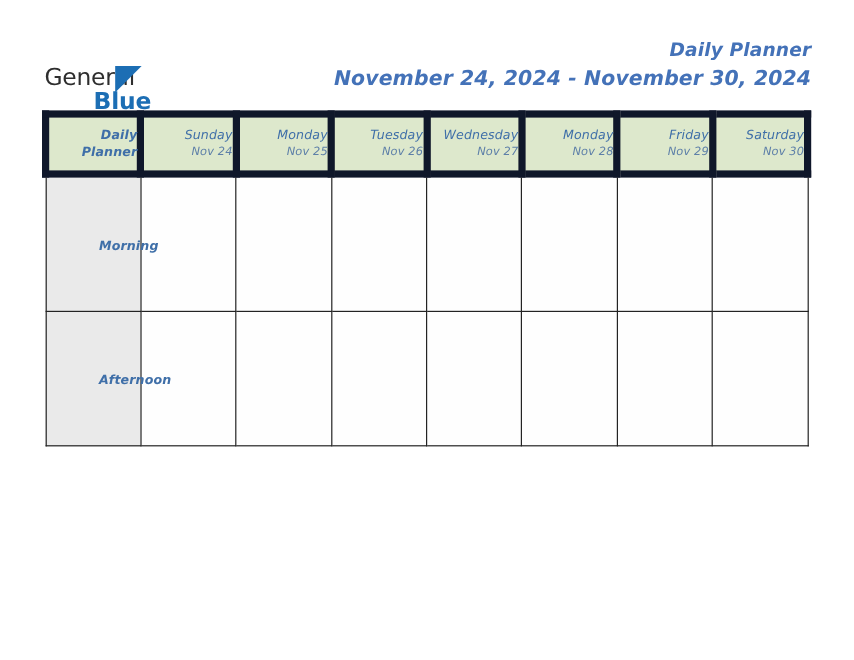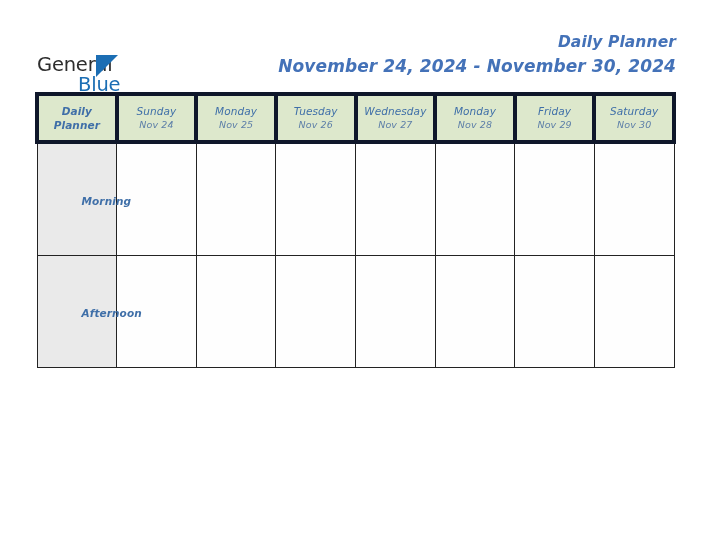--- a/index.html
+++ b/index.html
@@ -54,21 +54,21 @@
     height: 0;
     border-left: 22px solid #1c6eb4;
     border-bottom: 22px solid transparent;
   }
   #logo-blue {
     position: absolute;
     left: 41px;
     top: 20px;
     font-family: "DejaVu Sans", sans-serif;
     font-size: 19.5px;
-    font-weight: 400;
+    font-weight: 700;
     letter-spacing: -0.2px;
     color: #1c6eb4;
     line-height: 22px;
     white-space: nowrap;
   }
 
   
   #title-block {
     position: absolute;
     right: 36px;
@@ -109,22 +109,22 @@
   #planner-table th,
   #planner-table td {
     padding: 0;
     margin: 0;
   }
 
   
   .hdr-cell {
     height: 44px;
     background: #dde8cc;
-    border: 4px solid #0f172a;
-    text-align: center;
+    border: 6px solid #0f172a;
+    text-align: right;
     vertical-align: middle;
     line-height: 1.15;
   }
   .hdr-corner {
     background: #dde8cc;
   }
   .hdr-dayname {
     display: block;
     font-family: "DejaVu Sans", sans-serif;
     font-size: 10.5px;

